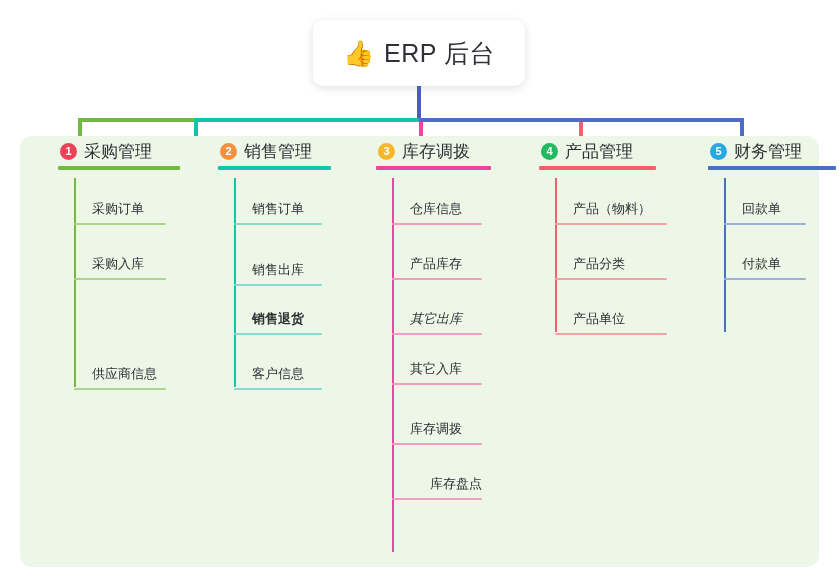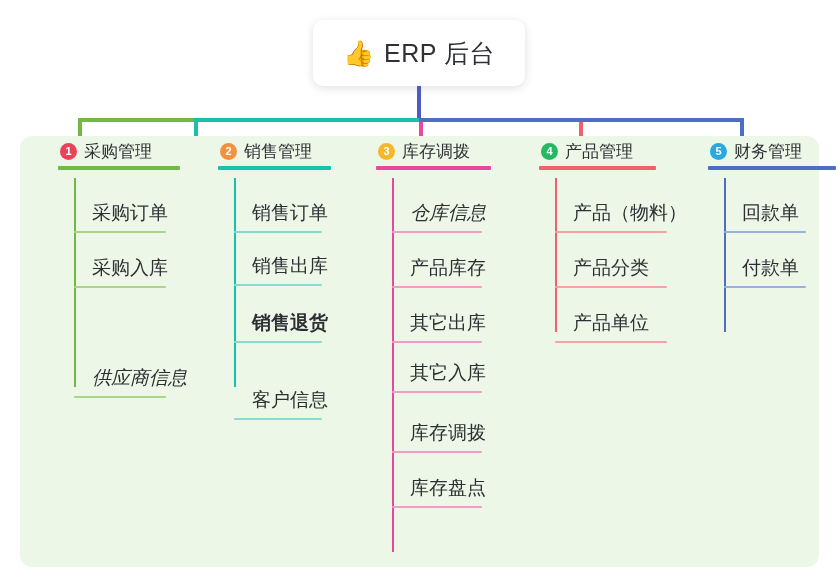--- a/index.html
+++ b/index.html
@@ -54,21 +54,21 @@
     color: #ffffff; font-size: 11px; line-height: 17px;
     text-align: center; flex: none; font-weight: bold;
   }
   .col-title { font-size: 17px; color: #2d2f33; white-space: nowrap; }
   .head-rule { height: 4px; margin-left: 16px; border-radius: 1px; }
 
   .spine { position: absolute; width: 2px; top: 42px; left: 32px; }
 
   .leaf { position: absolute; left: 32px; }
   .leaf-text {
-    font-size: 19px; color: #2d2f33; white-space: nowrap;
+    font-size: 13px; color: #2d2f33; white-space: nowrap;
     padding: 0 0 5px 18px;
   }
   .leaf-rule { height: 2px; border-radius: 1px; }
 </style>
 </head>
 <body>
 
 <div id="stage">
 
   <div class="root-node">
@@ -99,77 +99,77 @@
           <div class="head-rule" style="width: 122px; background: rgb(114, 185, 68);"></div>
           <div class="spine" style="background: rgb(114, 185, 68); height: 209px;"></div>
           <div class="leaf" style="top: 64px;">
             <div class="leaf-text">采购订单</div>
             <div class="leaf-rule" style="width: 92px; background: rgb(169, 214, 138);"></div>
           </div>
           <div class="leaf" style="top: 119px;">
             <div class="leaf-text">采购入库</div>
             <div class="leaf-rule" style="width: 92px; background: rgb(169, 214, 138);"></div>
           </div>
-          <div class="leaf" style="top: 229px; font-style: italic;">
+          <div class="leaf" style="top: 229px;">
             <div class="leaf-text">供应商信息</div>
             <div class="leaf-rule" style="width: 92px; background: rgb(169, 214, 138);"></div>
           </div>
         </div>
         <div class="col" style="left: 182px;">
           <div class="col-head">
             <span class="badge" style="background: rgb(245, 145, 62);">2</span>
             <span class="col-title">销售管理</span>
           </div>
           <div class="head-rule" style="width: 113px; background: rgb(21, 194, 171);"></div>
           <div class="spine" style="background: rgb(21, 194, 171); height: 209px;"></div>
           <div class="leaf" style="top: 64px;">
             <div class="leaf-text">销售订单</div>
             <div class="leaf-rule" style="width: 88px; background: rgb(134, 220, 208);"></div>
           </div>
-          <div class="leaf" style="top: 117px;">
+          <div class="leaf" style="top: 125px;">
             <div class="leaf-text">销售出库</div>
             <div class="leaf-rule" style="width: 88px; background: rgb(134, 220, 208);"></div>
           </div>
           <div class="leaf" style="top: 174px; font-weight: bold;">
             <div class="leaf-text">销售退货</div>
             <div class="leaf-rule" style="width: 88px; background: rgb(134, 220, 208);"></div>
           </div>
-          <div class="leaf" style="top: 229px; margin-top: 22px;">
+          <div class="leaf" style="top: 229px;">
             <div class="leaf-text">客户信息</div>
             <div class="leaf-rule" style="width: 88px; background: rgb(134, 220, 208);"></div>
           </div>
         </div>
         <div class="col" style="left: 340px;">
           <div class="col-head">
             <span class="badge" style="background: rgb(247, 183, 44);">3</span>
             <span class="col-title">库存调拨</span>
           </div>
           <div class="head-rule" style="width: 115px; background: rgb(232, 71, 155);"></div>
           <div class="spine" style="background: rgb(232, 71, 155); height: 374px;"></div>
-          <div class="leaf" style="top: 64px; font-style: italic;">
+          <div class="leaf" style="top: 64px;">
             <div class="leaf-text">仓库信息</div>
             <div class="leaf-rule" style="width: 90px; background: rgb(242, 156, 197);"></div>
           </div>
           <div class="leaf" style="top: 119px;">
             <div class="leaf-text">产品库存</div>
             <div class="leaf-rule" style="width: 90px; background: rgb(242, 156, 197);"></div>
           </div>
-          <div class="leaf" style="top: 174px;">
+          <div class="leaf" style="top: 174px; font-style: italic;">
             <div class="leaf-text">其它出库</div>
             <div class="leaf-rule" style="width: 90px; background: rgb(242, 156, 197);"></div>
           </div>
           <div class="leaf" style="top: 224px;">
             <div class="leaf-text">其它入库</div>
             <div class="leaf-rule" style="width: 90px; background: rgb(242, 156, 197);"></div>
           </div>
           <div class="leaf" style="top: 284px;">
             <div class="leaf-text">库存调拨</div>
             <div class="leaf-rule" style="width: 90px; background: rgb(242, 156, 197);"></div>
           </div>
-          <div class="leaf" style="top: 339px;">
+          <div class="leaf" style="top: 339px; text-align: right;">
             <div class="leaf-text">库存盘点</div>
             <div class="leaf-rule" style="width: 90px; background: rgb(242, 156, 197);"></div>
           </div>
         </div>
         <div class="col" style="left: 503px;">
           <div class="col-head">
             <span class="badge" style="background: rgb(36, 184, 98);">4</span>
             <span class="col-title">产品管理</span>
           </div>
           <div class="head-rule" style="width: 117px; background: rgb(240, 97, 107);"></div>

